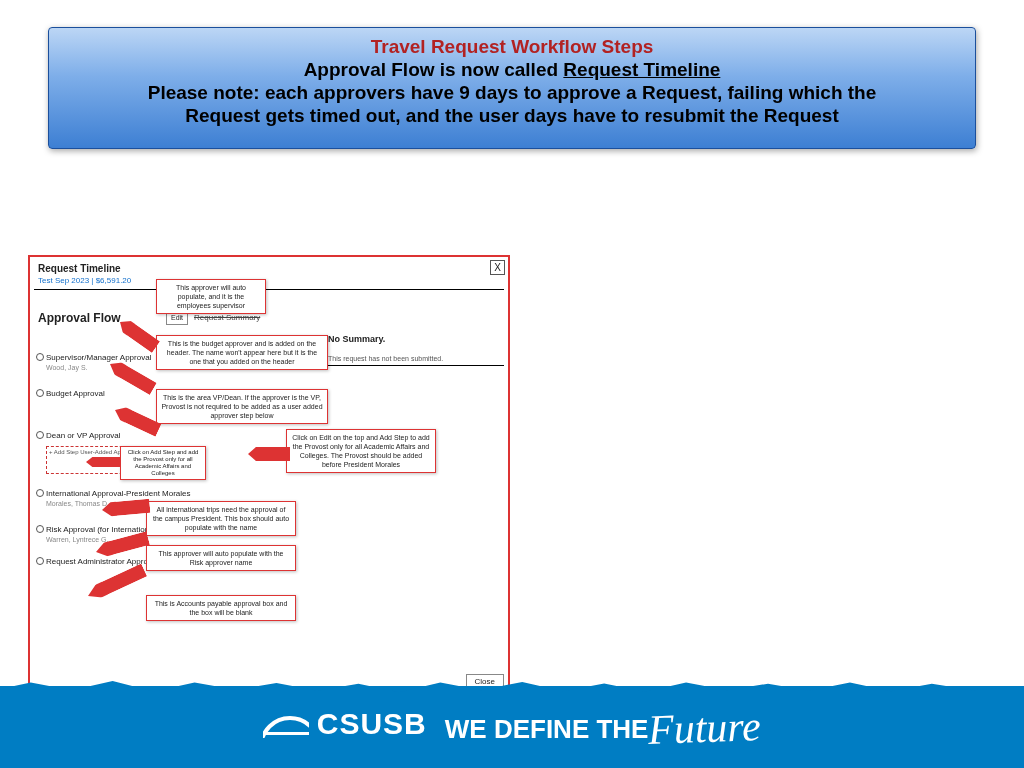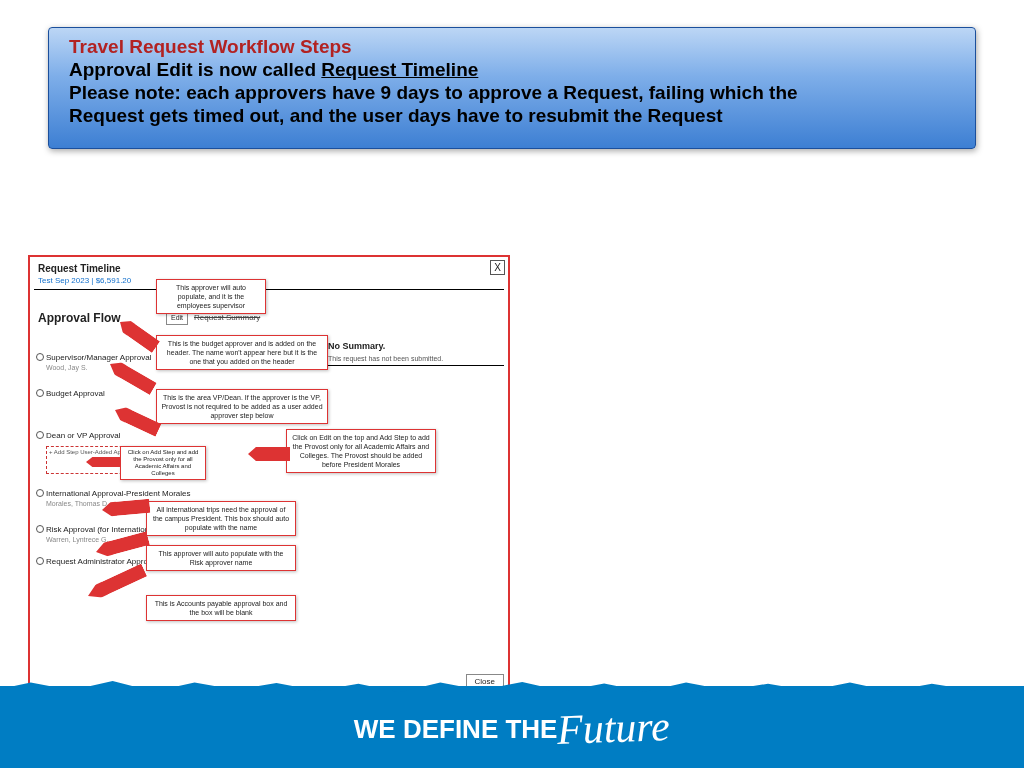--- a/index.html
+++ b/index.html
@@ -16,20 +16,21 @@
   .banner {
     position: absolute;
     top: 27px;
     left: 48px;
     width: 928px;
     height: 122px;
     background: linear-gradient(to bottom, #bcd6f5 0%, #7eaee9 40%, #3d7fd3 100%);
     border: 1px solid #1b4f9c;
     border-radius: 4px;
     box-shadow: 1px 2px 6px rgba(0,0,0,.35);
+    text-align: center;
     padding: 8px 20px 0 20px;
     color: #000;
     font-weight: bold;
   }
   .banner .t1  { color: #b22222; font-size: 19px; line-height: 22px; }
   .banner .t2  { font-size: 19px; line-height: 23px; }
   .banner .t2 u { text-decoration: underline; }
   .banner .t3  { font-size: 19px; line-height: 23px; }
 
   
@@ -67,21 +68,21 @@
   .shot .sh-edit {
     position: absolute; top: 54px; left: 136px;
     width: 22px; height: 14px; border: 1px solid #888;
     font-size: 7px; text-align: center; line-height: 12px;
   }
   .shot .sh-hdr2 {
     position: absolute; top: 56px; left: 164px;
     font-size: 8px; text-decoration: line-through; color: #444;
   }
   .shot .sh-nosum {
-    position: absolute; top: 84px; left: 298px;
+    position: absolute; top: 77px; left: 298px;
     font-size: 9px; font-weight: bold;
   }
   .shot .sh-nosum2 {
     position: absolute; top: 98px; left: 298px;
     font-size: 7px; color: #555;
   }
   .shot .sh-line2 {
     position: absolute; top: 108px; left: 164px; right: 4px;
     border-top: 1px solid #000;
   }
@@ -206,21 +207,21 @@
     font-size: 42px; font-weight: normal; font-style: italic;
     transform: translateY(4px) rotate(-2deg);
   }
 </style>
 </head>
 <body>
 
 <div class="banner">
   <div class="t1">Travel Request Workflow Steps</div>
   <div class="t2">
-    <span>Approval Edit is now called </span><u>Request Timeline</u>
+    <span>Approval Flow is now called </span><u>Request Timeline</u>
   </div>
   <div class="t3">Please note: each approvers have 9 days to approve a Request, failing which the</div>
   <div class="t3">Request gets timed out, and the user days have to resubmit the Request</div>
 </div>
 
 <div class="shot">
   <div class="sh-close">X</div>
   <div class="sh-title">Request Timeline</div>
   <div class="sh-sub">Test Sep 2023 | $6,591.20</div>
   <div class="sh-bar"></div>
@@ -283,18 +284,22 @@
   <div class="arrow a4b"></div>
   <div class="arrow a5"></div>
   <div class="arrow a6"></div>
   <div class="arrow a7"></div>
 
   <div class="sh-closebtn">Close</div>
 </div>
 
 <div class="footer">
   <div class="footer-inner">
+    <div class="csusb-logo">
+      <div class="arch"></div>
+      <div class="csusb-txt">CSUSB</div>
+    </div>
     <div class="tagline">
       <span>WE DEFINE THE</span>
       <span class="script">Future</span>
     </div>
   </div>
 </div>
 
 </body></html>

